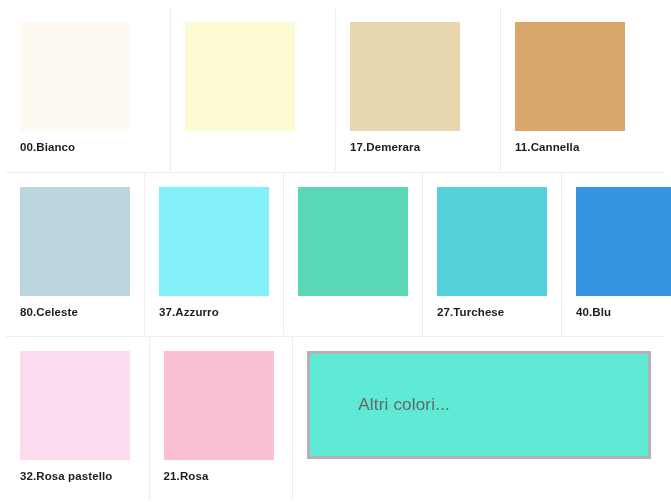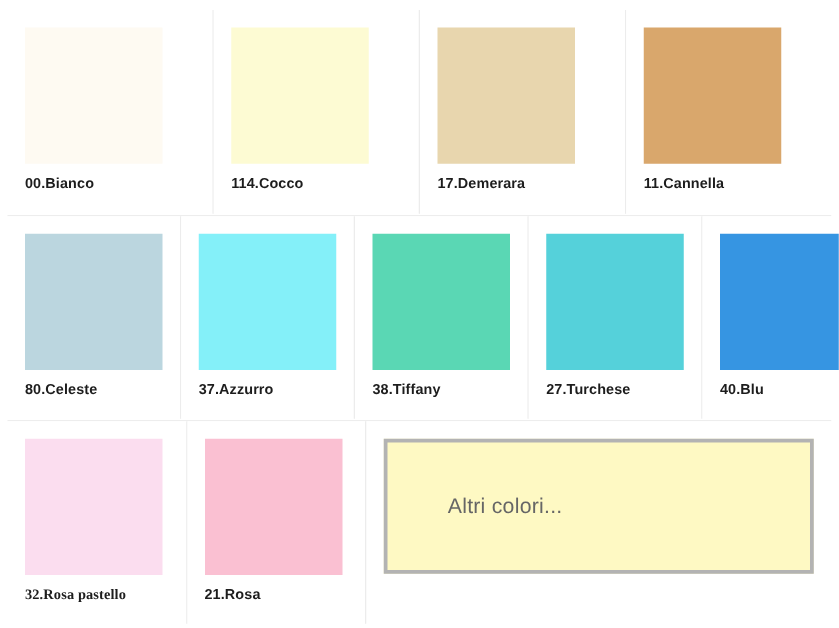--- a/index.html
+++ b/index.html
@@ -79,21 +79,21 @@
     padding: 14px 14px 0 14px;
     background: #ffffff;
   }
 
   .more-colors-button {
     box-sizing: border-box;
     width: 100%;
     max-width: 374px;
     height: 108px;
     border: 3px solid #b3b3b3;
-    background: #fef9c3;
+    background: #5eead4;
     display: flex;
     align-items: center;
     justify-content: flex-start;
     cursor: pointer;
   }
 
   .more-colors-label {
     font-size: 17px;
     color: #666666;
     font-weight: normal;
@@ -107,21 +107,20 @@
 <div id="color-picker">
   <div class="swatch-grid">
 
     <div class="swatch-row">
       <div class="swatch-cell" style="border-right-color: rgb(236, 236, 236);">
         <span class="swatch-chip" style="background-color: rgb(254, 250, 242);"></span>
         <div class="swatch-label">00.Bianco</div>
       </div>
       <div class="swatch-cell" style="border-right-color: rgb(236, 236, 236);">
         <span class="swatch-chip" style="background-color: rgb(253, 251, 211);"></span>
-        <div class="swatch-label">114.Cocco</div>
       </div>
       <div class="swatch-cell" style="border-right-color: rgb(236, 236, 236);">
         <span class="swatch-chip" style="background-color: rgb(232, 214, 174);"></span>
         <div class="swatch-label">17.Demerara</div>
       </div>
       <div class="swatch-cell" style="border-right-color: rgb(236, 236, 236);">
         <span class="swatch-chip" style="background-color: rgb(217, 167, 108);"></span>
         <div class="swatch-label">11.Cannella</div>
       </div>
     </div>
@@ -130,34 +129,33 @@
       <div class="swatch-cell" style="border-right-color: rgb(236, 236, 236);">
         <span class="swatch-chip" style="background-color: rgb(187, 214, 223);"></span>
         <div class="swatch-label">80.Celeste</div>
       </div>
       <div class="swatch-cell" style="border-right-color: rgb(236, 236, 236);">
         <span class="swatch-chip" style="background-color: rgb(132, 240, 249);"></span>
         <div class="swatch-label">37.Azzurro</div>
       </div>
       <div class="swatch-cell" style="border-right-color: rgb(236, 236, 236);">
         <span class="swatch-chip" style="background-color: rgb(90, 215, 180);"></span>
-        <div class="swatch-label">38.Tiffany</div>
       </div>
       <div class="swatch-cell" style="border-right-color: rgb(236, 236, 236);">
         <span class="swatch-chip" style="background-color: rgb(85, 209, 218);"></span>
         <div class="swatch-label">27.Turchese</div>
       </div>
       <div class="swatch-cell" style="border-right-color: rgb(236, 236, 236);">
         <span class="swatch-chip" style="background-color: rgb(54, 149, 226);"></span>
         <div class="swatch-label">40.Blu</div>
       </div>
     </div>
 
     <div class="swatch-row row-divided">
-      <div class="swatch-cell" style="border-right-color: rgb(236, 236, 236); font-family: Liberation Serif, serif;">
+      <div class="swatch-cell" style="border-right-color: rgb(236, 236, 236);">
         <span class="swatch-chip" style="background-color: rgb(251, 221, 239);"></span>
         <div class="swatch-label">32.Rosa pastello</div>
       </div>
       <div class="swatch-cell" style="border-right-color: rgb(236, 236, 236);">
         <span class="swatch-chip" style="background-color: rgb(250, 192, 210);"></span>
         <div class="swatch-label">21.Rosa</div>
       </div>
       <div class="more-colors-wrap">
         <div class="more-colors-button" style="border-color: rgb(179, 179, 179);">
           <span class="more-colors-label" style="color: rgb(102, 102, 102);">Altri colori...</span>

